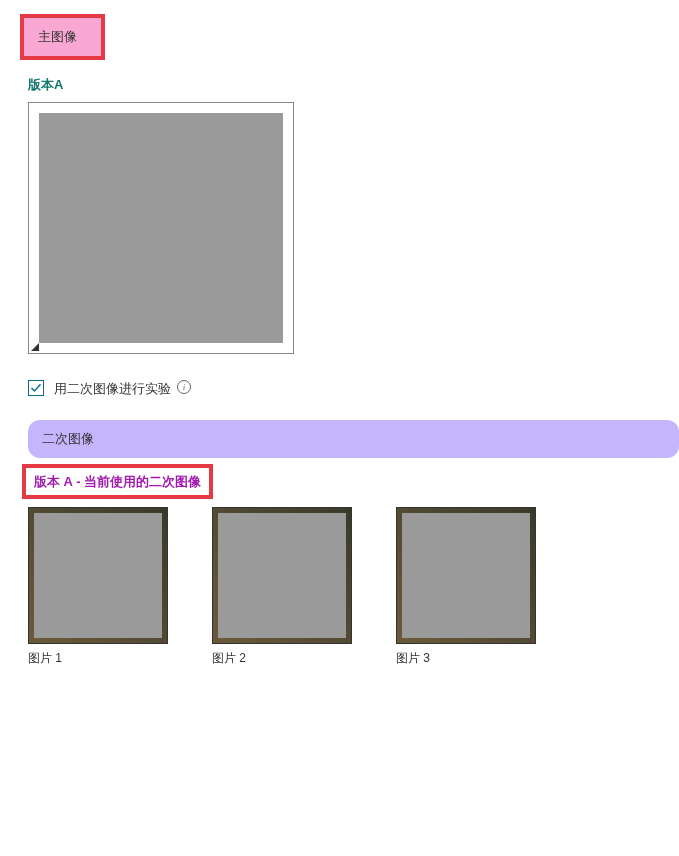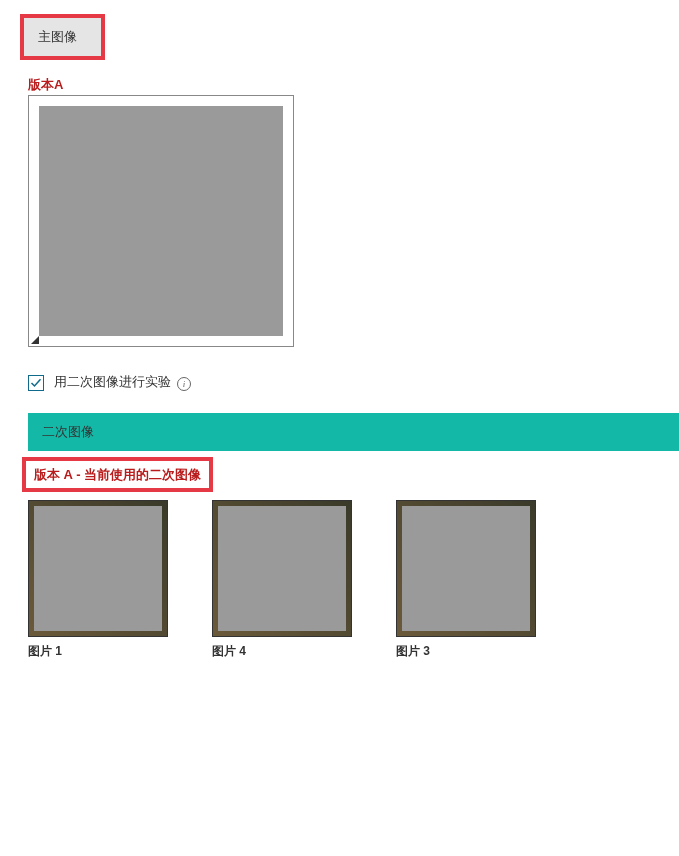--- a/index.html
+++ b/index.html
@@ -3,42 +3,42 @@
   <meta charset="utf-8">
   <style>
     * { box-sizing: border-box; margin: 0; padding: 0; }
     body {
       font-family: Arial, "Microsoft YaHei", sans-serif;
       background: #ffffff;
       width: 679px;
       padding: 0;
     }
     .section-header {
-      background: #e5e5e5;
+      background: #f9a8d4;
       padding: 10px 14px;
       font-size: 13px;
       color: #333;
       margin-bottom: 18px;
     }
     .highlight-box-1 {
       border: 4px solid #e63946;
       display: inline-block;
       padding: 0;
       margin-left: 20px;
       margin-top: 14px;
     }
     .highlight-box-1 .section-header {
       margin-bottom: 0;
       padding: 10px 24px 10px 14px;
     }
     .version-label {
       font-size: 13px;
       font-weight: bold;
-      color: #b91c1c;
-      margin: 16px 0 1px 28px;
+      color: #0f766e;
+      margin: 16px 0 8px 28px;
     }
     .main-image-frame {
       width: 266px;
       height: 252px;
       border: 1px solid #888;
       margin-left: 28px;
       padding: 10px;
       background: #fff;
       position: relative;
     }
@@ -53,21 +53,21 @@
       position: absolute;
       left: -8px;
       bottom: -8px;
       width: 0;
       height: 0;
       border-left: 8px solid transparent;
       border-bottom: 8px solid #333;
     }
     .checkbox-row {
       display: flex;
-      align-items: flex-end;
+      align-items: flex-start;
       margin: 26px 0 22px 28px;
       font-size: 13px;
       color: #333;
     }
     .checkbox {
       width: 16px;
       height: 16px;
       border: 1px solid #0f6a8c;
       display: inline-flex;
       align-items: center;
@@ -84,46 +84,46 @@
       height: 14px;
       border: 1px solid #666;
       border-radius: 50%;
       font-size: 9px;
       color: #666;
       margin-left: 6px;
       font-style: italic;
       font-family: serif;
     }
     .section-header-2 {
-      background: #14b8a6;
+      background: #c4b5fd;
       padding: 10px 14px;
       font-size: 13px;
       color: #333;
       margin: 0 0 0 28px;
+      border-radius: 12px;
     }
     .highlight-box-2 {
       border: 4px solid #e63946;
       display: inline-block;
       margin: 6px 0 0 22px;
       padding: 4px 8px;
     }
     .sub-label {
       font-size: 13px;
       font-weight: bold;
-      color: #b91c1c;
+      color: #a21caf;
     }
     .thumbnails {
       display: flex;
       flex-wrap: wrap;
       gap: 20px;
       margin: 8px 0 0 28px;
     }
     .thumb-item {
       width: 164px;
-      font-weight: bold;
     }
     .thumb-frame {
       width: 140px;
       height: 137px;
       border: 1px solid #333;
       padding: 5px;
       background: linear-gradient(45deg, #6b5a3a, #3a3a2a);
       cursor: pointer;
     }
     .thumb-placeholder {
@@ -172,21 +172,21 @@
   <div class="thumb-item">
     <div class="thumb-frame">
       <div class="thumb-placeholder"></div>
     </div>
     <div class="thumb-label">图片 1</div>
   </div>
   <div class="thumb-item">
     <div class="thumb-frame">
       <div class="thumb-placeholder"></div>
     </div>
-    <div class="thumb-label">图片 4</div>
+    <div class="thumb-label">图片 2</div>
   </div>
   <div class="thumb-item">
     <div class="thumb-frame">
       <div class="thumb-placeholder"></div>
     </div>
     <div class="thumb-label">图片 3</div>
   </div>
 </div>
 
 

